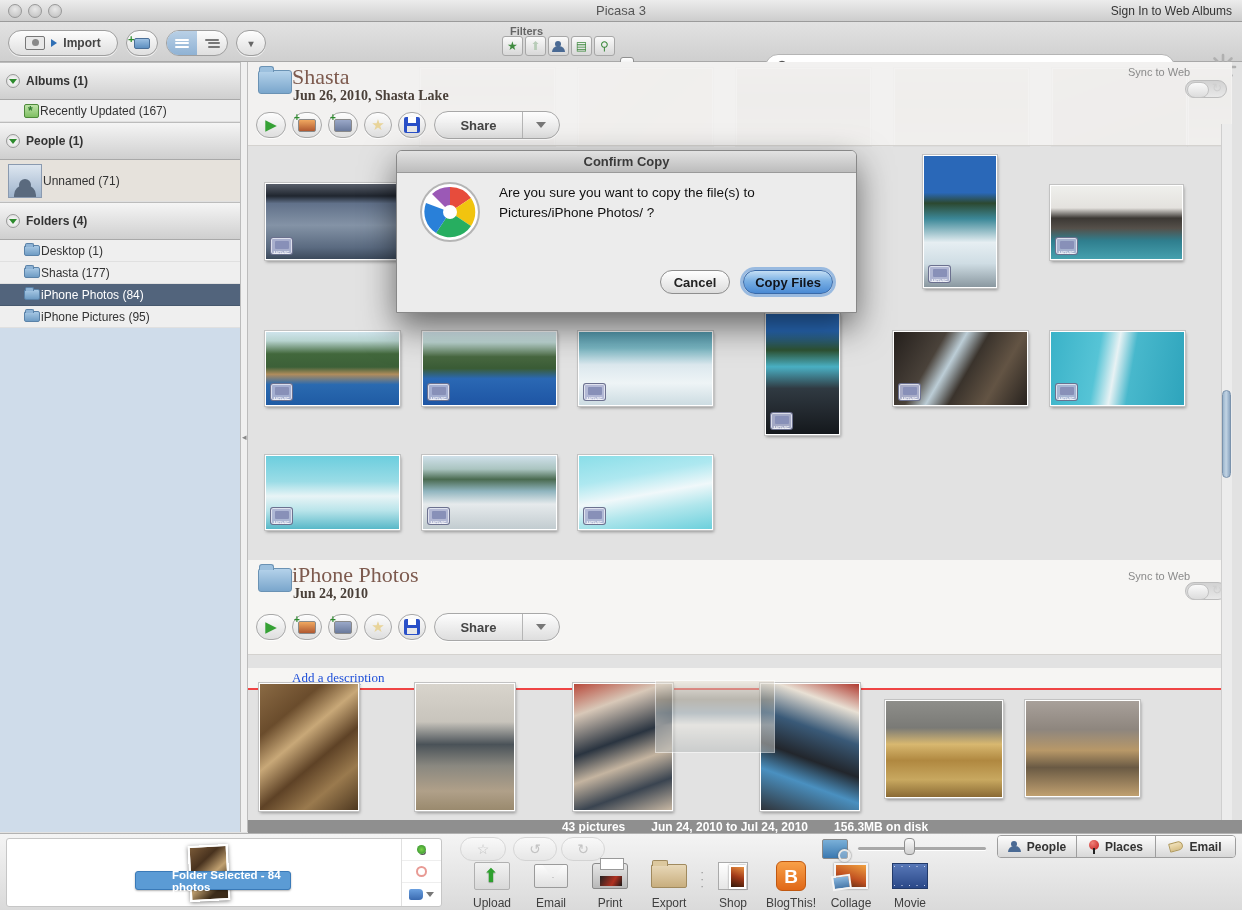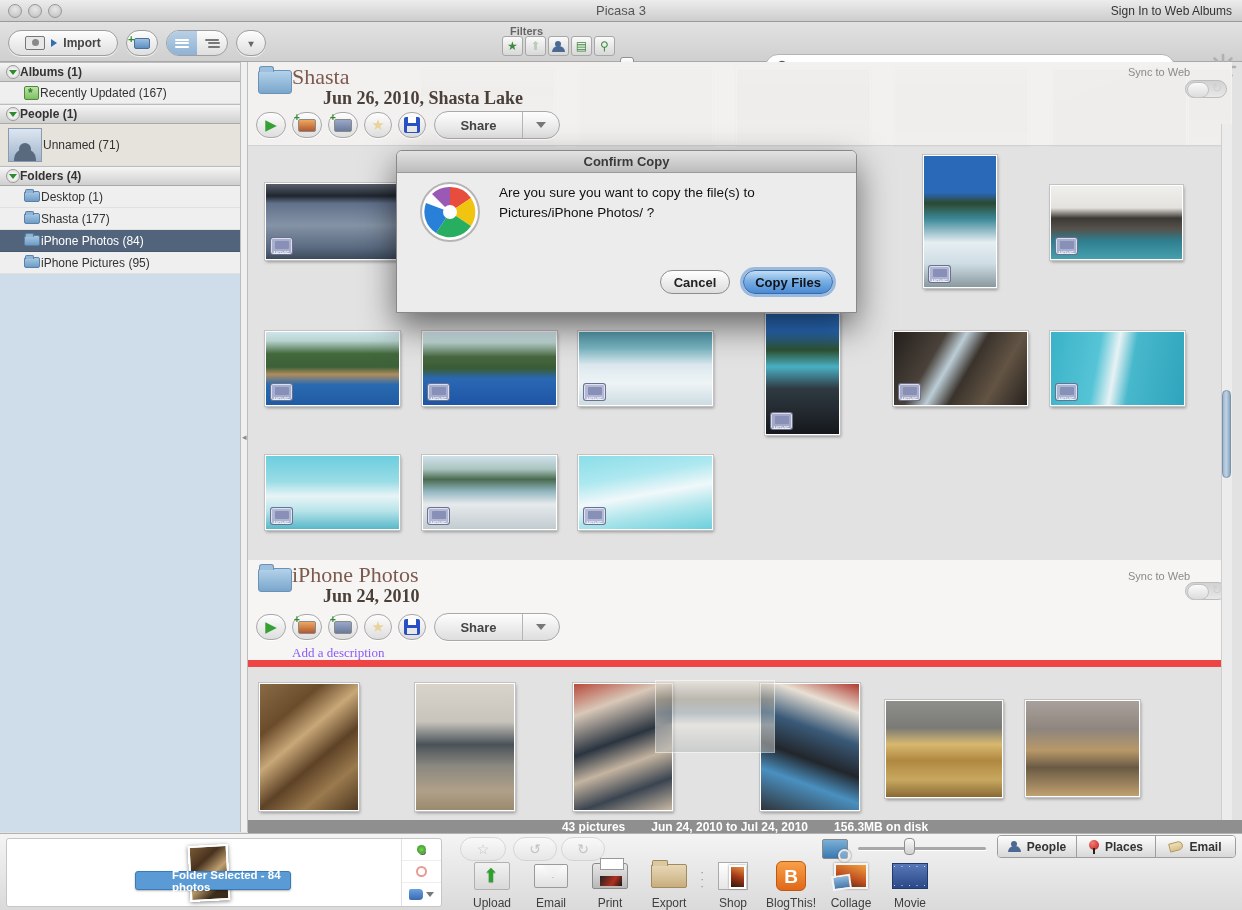--- a/index.html
+++ b/index.html
@@ -43,22 +43,22 @@
   .fslider-track { position:absolute; left:303px; top:40px; width:112px; height:7px; border-radius:4px;
     background:linear-gradient(#bcd0e2,#dfe9f2); border:1px solid #9fb0c0; }
   .fslider-thumb { position:absolute; left:300px; top:35px; width:14px; height:16px; border-radius:3px;
     background:linear-gradient(#fff,#d8d8d8); border:1px solid #909090; }
   .search { position:absolute; left:765px; top:32px; width:410px; height:26px; border-radius:13px;
     background:#fff; border:1px solid #b5b5b5; display:flex; align-items:center; padding-left:10px; }
   .spinner { position:absolute; right:4px; top:30px; width:30px; height:30px; }
 
   
   .sidebar { position:absolute; left:0; top:62px; width:240px; height:770px; background:#cfdcea; }
-  .sb-header { position:relative; height:20px; background:linear-gradient(#f5f5f5,#cfcfcf);
-    border-top:1px solid #bcbcbc; border-bottom:1px solid #a9a9a9; display:flex; align-items:center; padding-left:6px; 
+  .sb-header { position:relative; height:38px; background:linear-gradient(#f5f5f5,#cfcfcf);
+    border-top:1px solid #bcbcbc; border-bottom:1px solid #a9a9a9; display:flex; align-items:center; padding-left:6px; gap:6px;
     font-size:12px; font-weight:bold; color:#333; }
   .disc { width:14px; height:14px; border-radius:50%; background:radial-gradient(#fff,#d8d8d8); border:1px solid #9a9a9a;
     display:flex; align-items:center; justify-content:center; }
   .disc b { width:0; height:0; border-top:5px solid #2d8a2d; border-left:4px solid transparent; border-right:4px solid transparent; margin-top:1px; }
   .sb-item { position:relative; height:22px; background:#efefef; border-bottom:1px solid #e0e0e0;
     display:flex; align-items:center; padding-left:24px; gap:1px; font-size:12px; color:#333; }
   .sb-item.person-row { height:42px; background:#e6e2dc; padding-left:8px; }
   .sb-item.selected { background:#52647c; color:#fff; border-bottom:1px solid #46586e; }
   .book-icon { width:15px; height:14px; background:linear-gradient(#bfe3a8,#7fbf63); border:1px solid #4d8a3a; border-radius:2px; position:relative; }
   .book-icon::after { content:"*"; position:absolute; left:3px; top:-1px; color:#2f7a2f; font-weight:bold; font-size:12px; }
@@ -69,21 +69,21 @@
   .avatar .bust { width:22px; height:12px; border-radius:10px 10px 0 0; background:#5a6a7e; }
   .gutter { position:absolute; left:240px; top:62px; width:8px; height:770px; background:#f0f0f0; border-left:1px solid #bcbcbc; border-right:1px solid #bcbcbc; }
   .gutter .arr { position:absolute; left:1px; top:370px; font-size:9px; color:#888; }
 
   
   .content { position:absolute; left:248px; top:62px; width:984px; height:758px; background:#e2e2e2; overflow:hidden; }
   .band { position:absolute; left:0; width:984px; background:#f6f5f3; border-bottom:1px solid #d4d2cf; }
   .album-folder { position:absolute; width:34px; height:24px; background:linear-gradient(#b4d2ea,#7aa6cc); border:1px solid #6a92b4; border-radius:3px; }
   .album-folder::before { content:""; position:absolute; left:0; top:-5px; width:13px; height:5px; background:#9cc0de; border:1px solid #6a92b4; border-bottom:none; border-radius:3px 3px 0 0; }
   .album-title { font-family:Liberation Serif, serif; font-size:22px; color:#7d5a4e; }
-  .album-sub { font-family:"Liberation Serif",serif; font-size:18px; font-weight:bold; color:#4a4039;margin-left:30px; }
+  .album-sub { font-family:"Liberation Serif",serif; font-size:14px; font-weight:bold; color:#4a4039; }
   .abtn { position:absolute; height:26px; border:1px solid #a8a8a8; border-radius:13px;
     background:linear-gradient(#fdfdfd,#dedede); display:flex; align-items:center; justify-content:center;
     box-shadow:0 1px 0 rgba(255,255,255,.8); }
   .abtn .play { color:#35a135; font-size:15px; }
   .abtn .star { color:#e8d49a; font-size:15px; }
   .photo-ic { width:18px; height:13px; background:linear-gradient(#f0a860,#b05830); border:1px solid #8a8a8a; border-radius:2px; position:relative; }
   .photo-ic::before { content:"+"; position:absolute; left:-5px; top:-8px; color:#2d8a2d; font-size:10px; font-weight:bold; }
   .movie-ic { width:18px; height:13px; background:linear-gradient(#9aa8c8,#6a7a9c); border:1px solid #8a8a8a; border-radius:2px; position:relative; }
   .movie-ic::before { content:"+"; position:absolute; left:-5px; top:-8px; color:#2d8a2d; font-size:10px; font-weight:bold; }
   .save-ic { width:16px; height:16px; background:#2a50c8; border-radius:2px; position:relative; }
@@ -202,22 +202,22 @@
     border:1px solid #888; border-radius:6px 6px 0 0; box-shadow:0 14px 34px rgba(0,0,0,.55); }
   .dlg-title { height:22px; background:linear-gradient(#e2e2e2,#bcbcbc); border-bottom:1px solid #9a9a9a; border-radius:5px 5px 0 0;
     display:flex; align-items:center; justify-content:center; font-size:13px; font-weight:bold; color:#3a3a3a; }
   .dlg-msg { position:absolute; left:102px; top:32px; width:340px; font-size:13.5px; color:#111; line-height:20px; }
   .dlg-btn { position:absolute; top:119px; height:24px; border-radius:12px; font-size:13px; font-weight:bold;
     display:flex; align-items:center; justify-content:center; }
   .btn-cancel { left:263px; width:70px; background:linear-gradient(#fff,#dcdcdc); border:1px solid #8e8e8e; color:#222; }
   .btn-copy { left:346px; width:90px; background:linear-gradient(#c4def4,#7ab0e4 45%,#4a8ad4); border:1px solid #3a6aa8; color:#10131a;
     box-shadow:0 0 0 3px rgba(125,170,220,.75); }
 
-  .desc-row { position:absolute; left:0; top:583px; width:984px; height:22px; background:#f6f5f3; border-bottom:7px solid #ef4444;
-    font-family:"Liberation Serif",serif; font-size:13px; color:#8b5cf6; padding-left:44px; display:flex; align-items:center; }
+  .desc-row { position:absolute; left:0; top:606px; width:984px; height:22px; background:#f6f5f3; border-bottom:2px solid #ef4444;
+    font-family:"Liberation Serif",serif; font-size:13px; color:#1d4ed8; padding-left:44px; display:flex; align-items:center; }
 </style>
 </head>
 <body>
 
 <div id="app">
 
   <div class="titlebar">
     <div class="tlight" style="left:8px"></div>
     <div class="tlight" style="left:28px"></div>
     <div class="tlight" style="left:48px"></div>

